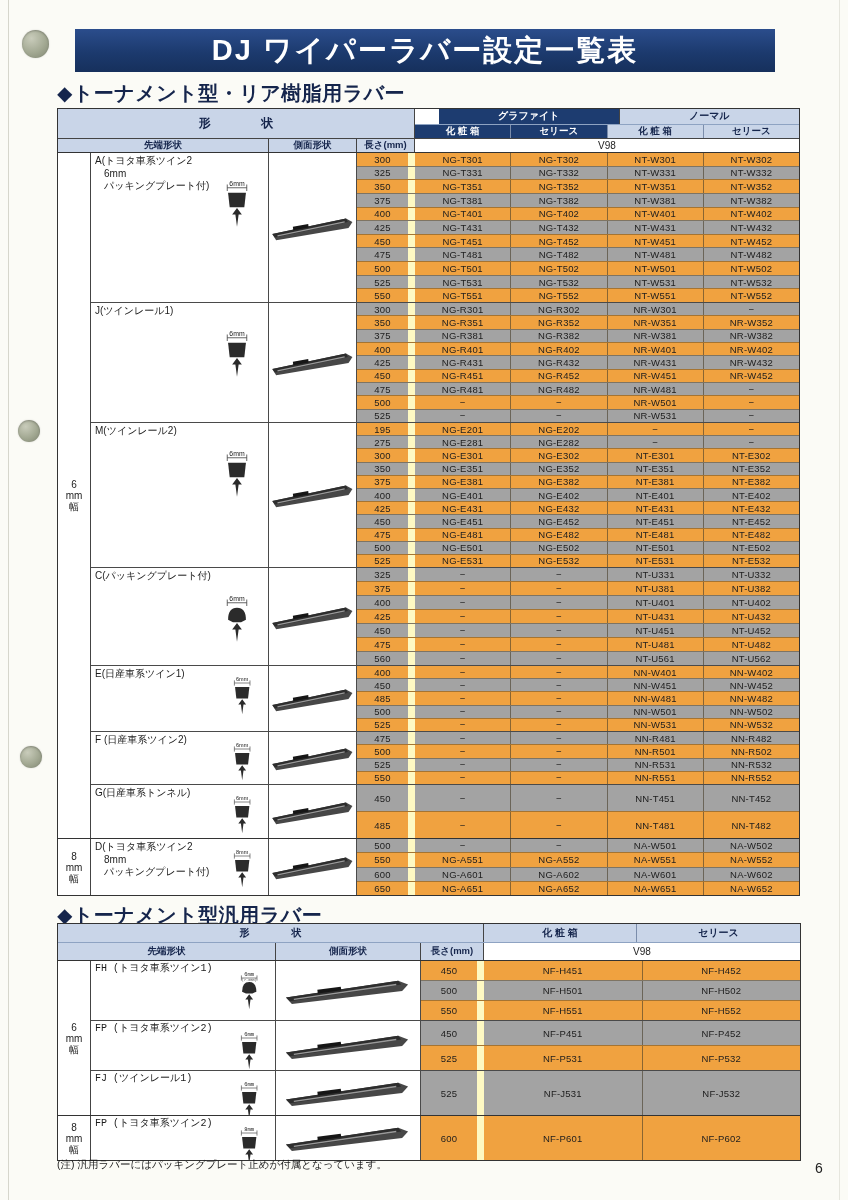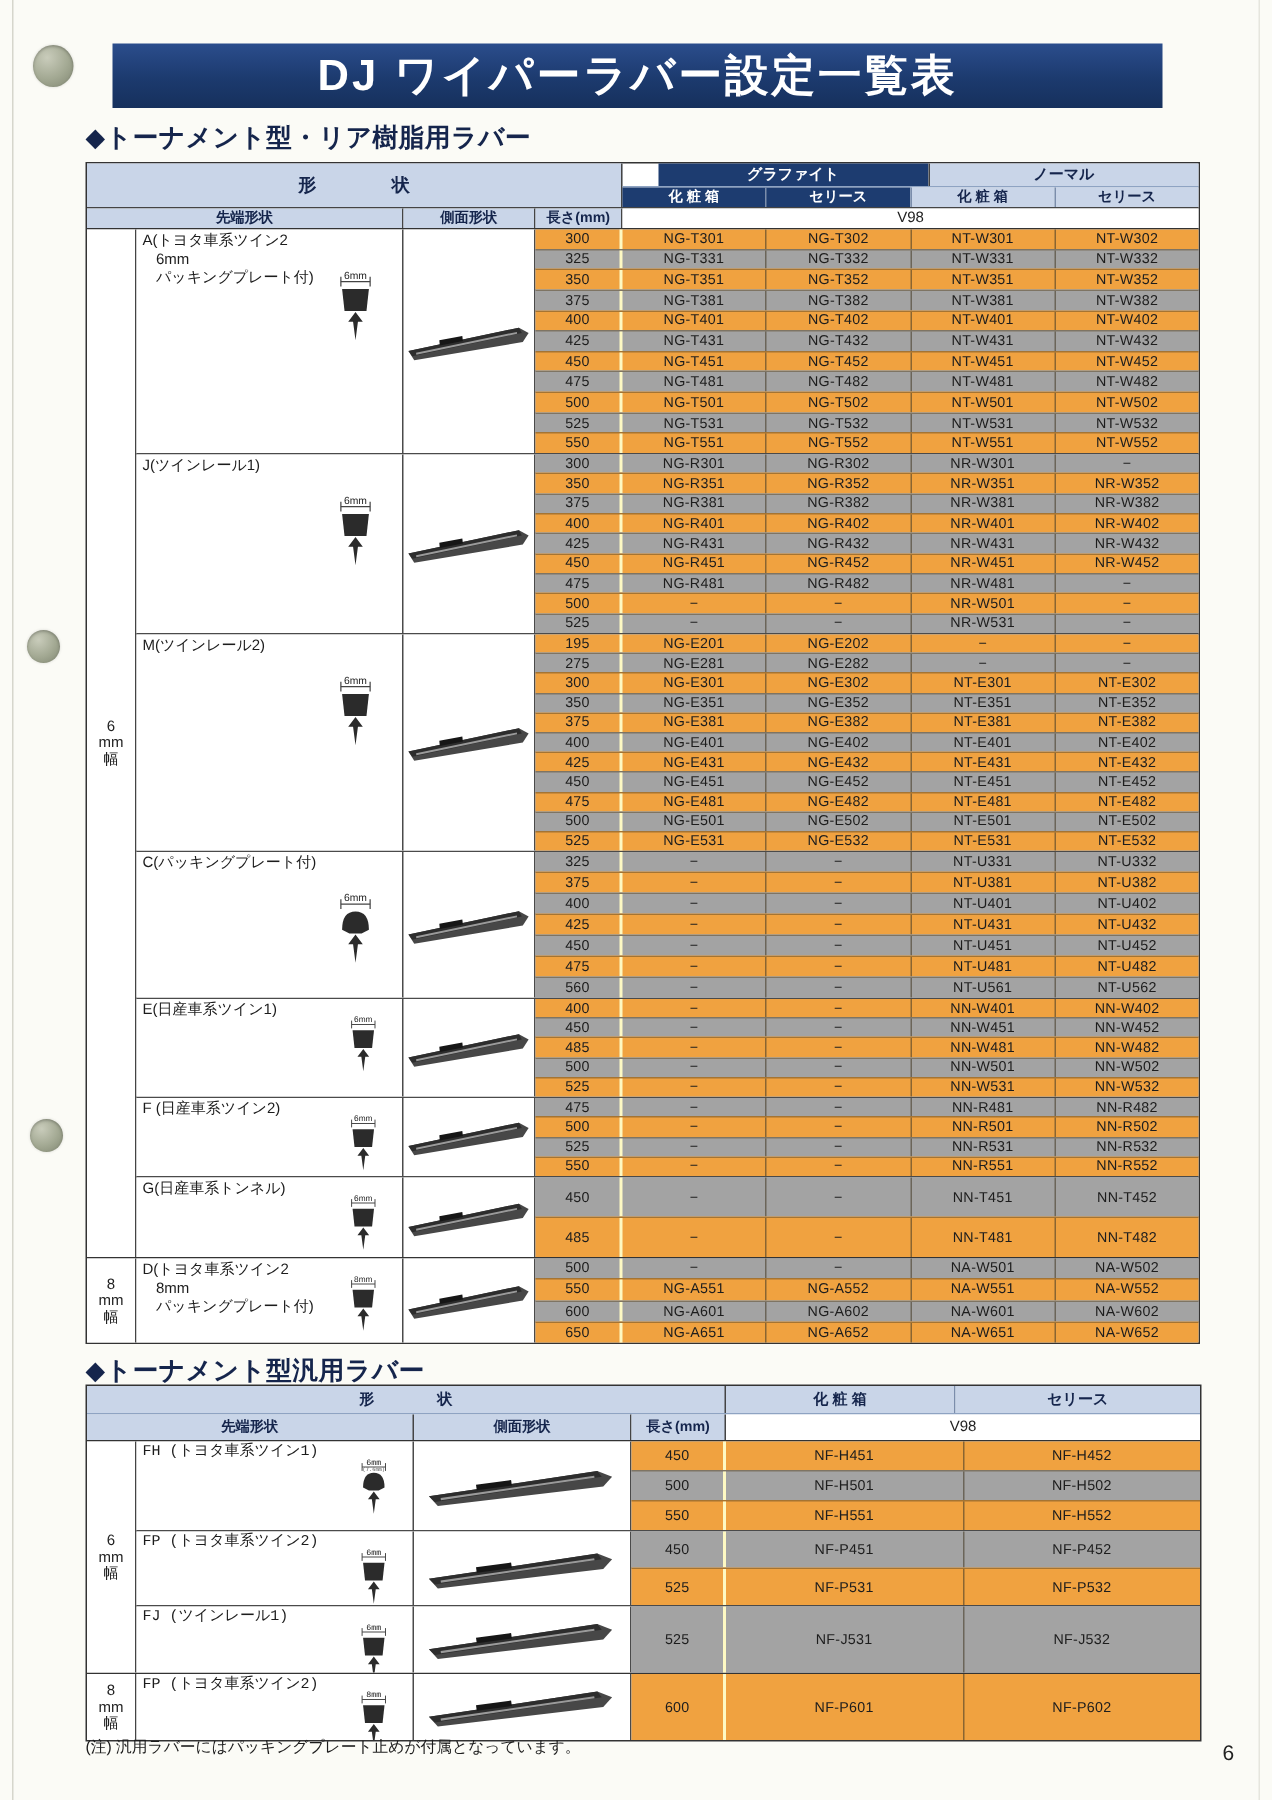--- a/index.html
+++ b/index.html
@@ -11,21 +11,21 @@
   .punch{position:absolute;border-radius:50%;background:radial-gradient(circle at 35% 30%,#c9ccbb,#a2a892 55%,#7f8571 100%);box-shadow:0 1px 2px rgba(0,0,0,.25) inset,0 0 2px rgba(0,0,0,.15);}
   .hole1{left:22px;top:30px;width:27px;height:28px;}
   .hole2{left:18px;top:420px;width:22px;height:22px;}
   .hole3{left:20px;top:746px;width:22px;height:22px;}
   .ghost{position:absolute;left:228px;top:536px;width:210px;height:26px;background:linear-gradient(90deg,rgba(110,160,210,.14),rgba(110,160,210,.05));filter:blur(2px);border-radius:4px;}
 
   .title-bar{position:absolute;left:75px;top:29px;width:700px;height:43px;
     background:linear-gradient(180deg,#2b4d8c 0%,#1c3a6e 55%,#16305c 100%);
     color:#fff;font-weight:bold;font-size:29px;letter-spacing:2px;
     display:flex;align-items:center;justify-content:center;}
-  .sec-heading{position:absolute;left:57px;font-weight:bold;font-size:17px;color:#15254c;letter-spacing:.5px;}
+  .sec-heading{position:absolute;left:57px;font-weight:bold;font-size:20px;color:#15254c;letter-spacing:.5px;}
   .sec1-heading{top:80px;}
   .sec2-heading{top:902px;}
 
   .tbl{position:absolute;left:57px;background:#fff;border:1.5px solid #333;box-sizing:border-box;}
   .tbl1{top:108px;width:743px;}
   .tbl2{top:923px;width:744px;}
 
   
   .hcell{display:flex;align-items:center;justify-content:center;background:#c9d5e8;color:#15254c;font-weight:bold;box-sizing:border-box;}
   .navy{background:#1d3c70 !important;color:#fff !important;}
@@ -80,21 +80,21 @@
   .tbl2 .side-cell{width:145px;}
   .blade{display:block;}
   .tbl1 .blade{width:84px;height:26px;}
   .tbl2 .blade{width:128px;height:28px;}
   .rows{flex:1;display:flex;flex-direction:column;}
   .row{flex:1;display:flex;}
   .row.orange{background:#f0a240;}
   .row.cream{background:#a3a3a3;}
   .row + .row{border-top:1px solid rgba(90,70,35,.5);}
   .cell{display:flex;align-items:center;justify-content:center;font-size:9.5px;color:#1d1d1d;box-sizing:border-box;letter-spacing:.2px;}
-  .len-cell{border-right:2px solid #fef9c3;}
+  .len-cell{border-right:7px solid #fef9c3;}
   .tbl1 .len-cell{width:58px;}
   .tbl2 .len-cell{width:63px;}
   .part-cell{flex:1;border-right:1px solid rgba(70,60,40,.6);}
   .part-cell:last-child{border-right:none;}
 
   .footnote{position:absolute;left:57px;top:1158px;font-size:10.5px;color:#1c1c1c;}
   .pagenum{position:absolute;left:815px;top:1160px;font-size:14px;color:#222;}
 </style>
 </head>
 <body>

